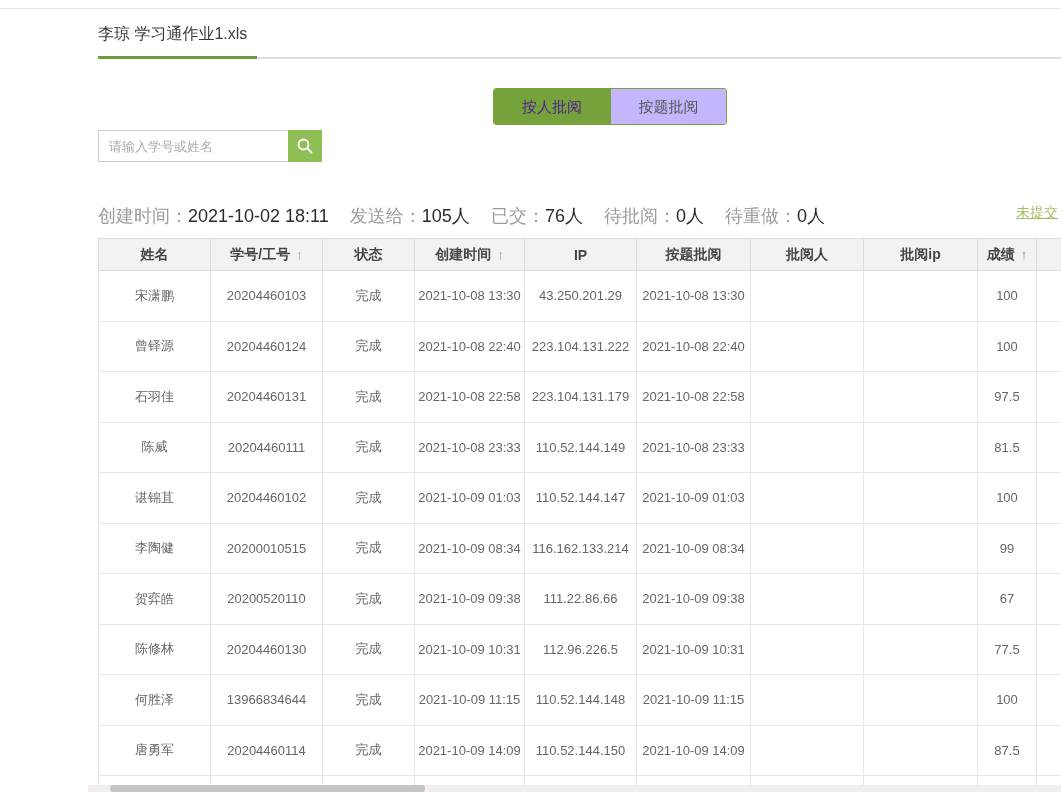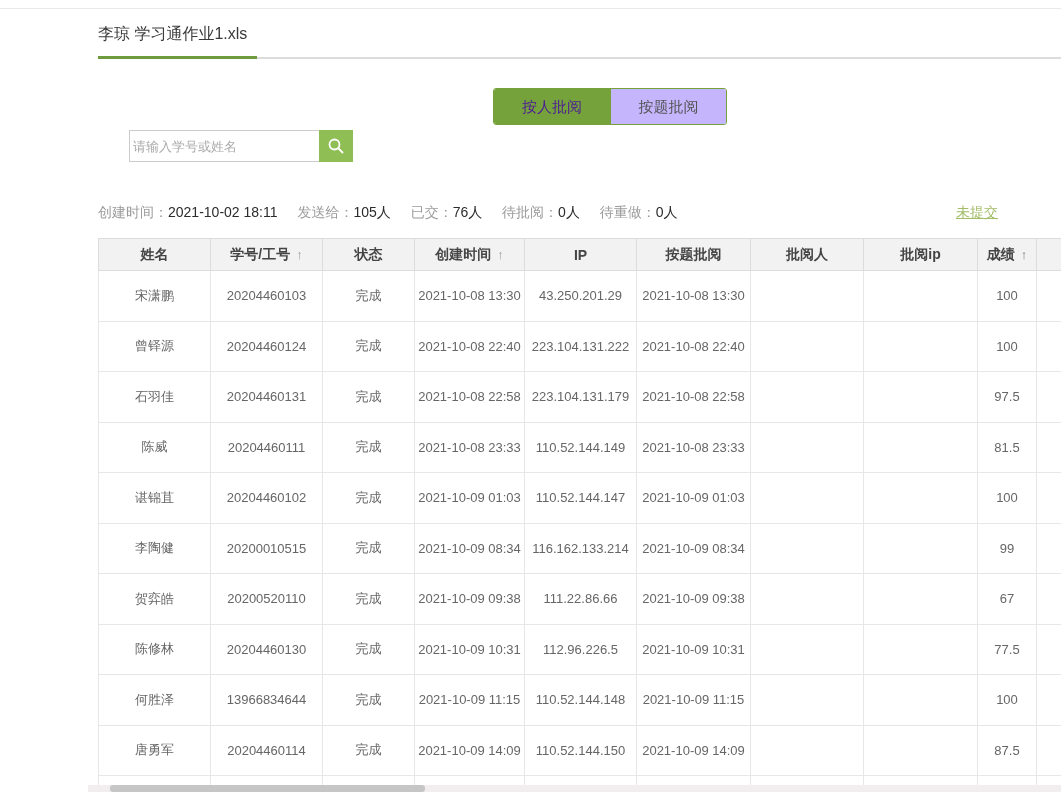--- a/index.html
+++ b/index.html
@@ -11,30 +11,30 @@
   .doc-title { position:absolute; left:98px; top:24px; font-size:16px; color:#3a3a3a; }
   .title-underline { position:absolute; left:98px; top:56px; width:159px; height:3px; background:var(--underline-green,#6d9b3d); }
   .title-underline-rest { position:absolute; left:257px; top:57px; width:804px; height:2px; background:#dcdcdc; }
 
   .tab-group { position:absolute; left:493px; top:88px; display:flex; border:1px solid var(--brand-green,#76a23b); border-radius:3px; overflow:hidden; }
   .tab { width:116px; height:35px; line-height:35px; text-align:center; font-size:15px; cursor:pointer; }
   .tab.active { background:var(--brand-green,#76a23b); color:#4c1d95; }
   .tab.inactive { background:#c4b5fd; color:#555; border-left:1px solid var(--brand-green,#76a23b); }
 
   .search-wrap { position:absolute; left:98px; top:130px; display:flex; }
-  .search-input { width:190px; height:32px; border:1px solid #ccc; border-right:none; padding:0 3px; font-size:13px; color:#333; outline:none; font-family:inherit;margin-left:31px; }
+  .search-input { width:190px; height:32px; border:1px solid #ccc; border-right:none; padding:0 10px; font-size:13px; color:#333; outline:none; font-family:inherit; }
   .search-input::placeholder { color:#aaa; }
   .search-btn { width:34px; height:32px; background:var(--button-green,#8fbe55); border:1px solid var(--button-green,#8fbe55); display:flex; align-items:center; justify-content:center; cursor:pointer; }
 
-  .summary { position:absolute; left:98px; top:204px; font-size:14px; white-space:nowrap; }
+  .summary { position:absolute; left:98px; top:204px; font-size:18px; white-space:nowrap; }
   .summary .item { margin-right:16px; }
   .summary .lbl { color:#9b9b9b; }
   .summary .val { color:#2b2b2b; }
 
-  .unsubmitted-link { position:absolute; left:956px; top:204px; font-size:14px; color:var(--link-green,#a3bc67); text-decoration:underline; white-space:nowrap; cursor:pointer; }
+  .unsubmitted-link { position:absolute; left:1016px; top:204px; font-size:14px; color:var(--link-green,#a3bc67); text-decoration:underline; white-space:nowrap; cursor:pointer; }
 
   .table-clip { position:absolute; left:98px; top:238px; width:1043px; height:554px; overflow:hidden; }
   table { border-collapse:collapse; table-layout:fixed; width:1038px; }
   th { height:32px; background:#f2f2f2; border:1px solid #dcdcdc; font-size:14px; font-weight:bold; color:#454545; text-align:center; }
   td { height:50.5px; border:1px solid #e7e7e7; font-size:13px; color:#666; text-align:center; background:#fff; white-space:nowrap; }
   .sort-arrow { color:#9b9b9b; font-size:13px; margin-left:6px; font-weight:bold; }
   .sort-arrow.dark { color:#7d7d7d; }
 
   .hscroll-track { position:absolute; left:88px; top:785px; width:973px; height:7px; background:#f2edee; }
   .hscroll-thumb { position:absolute; left:22px; top:0; width:315px; height:7px; background:#c6c6c6; border-radius:3px; cursor:pointer; }

